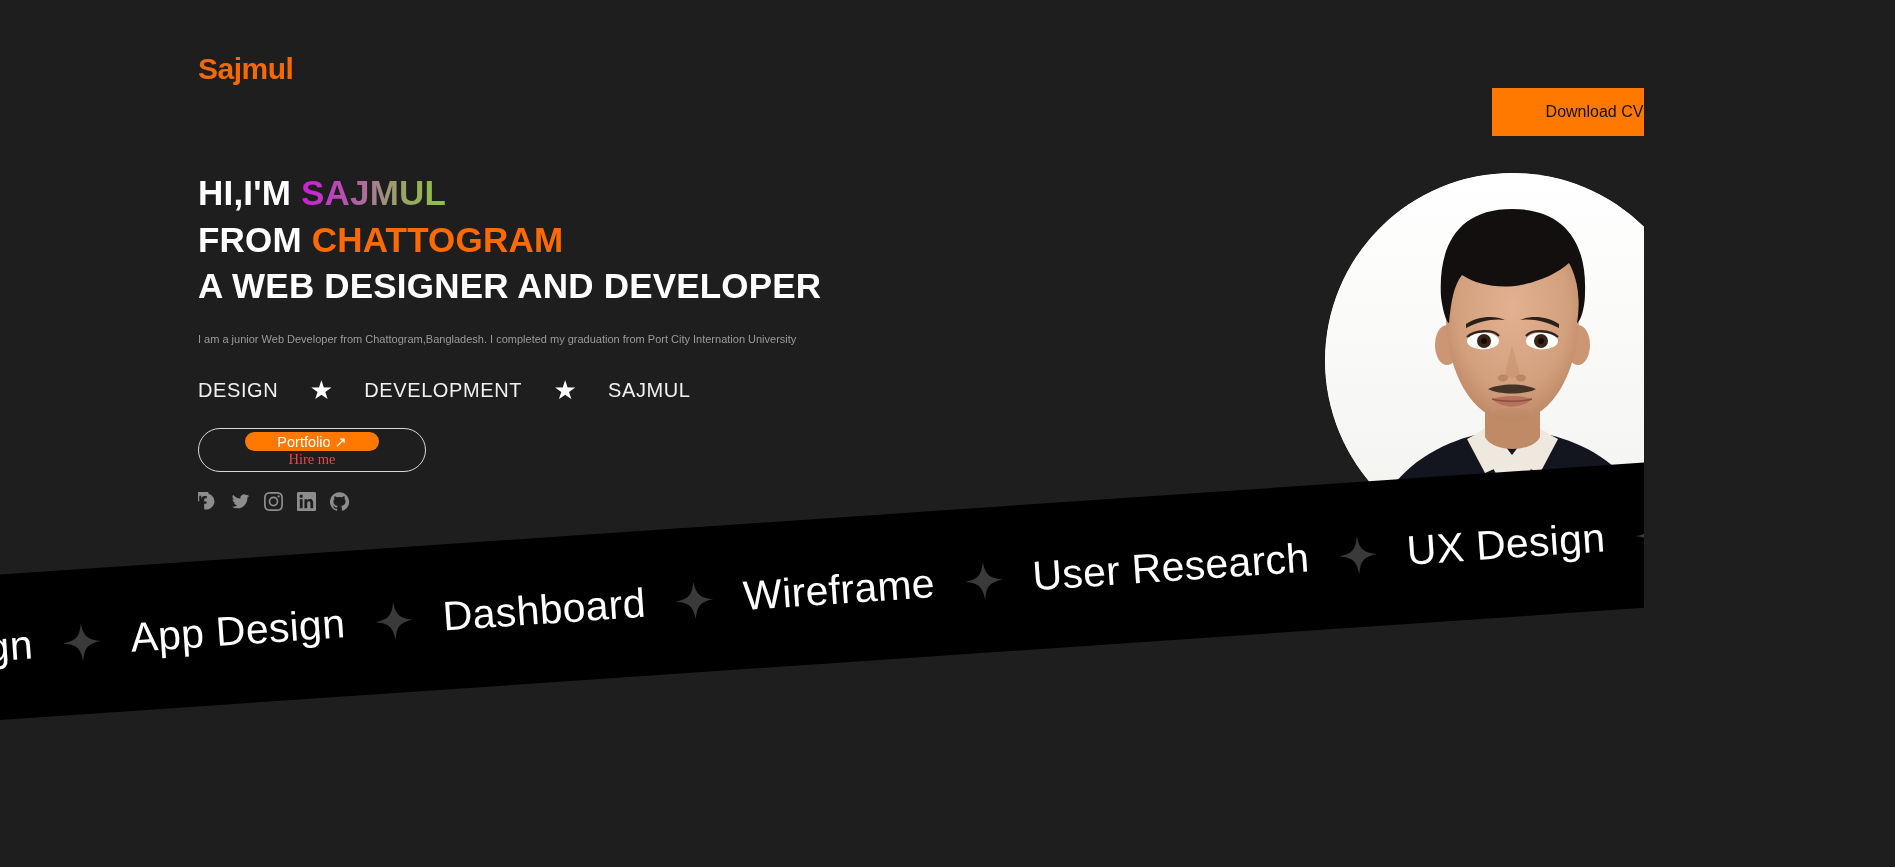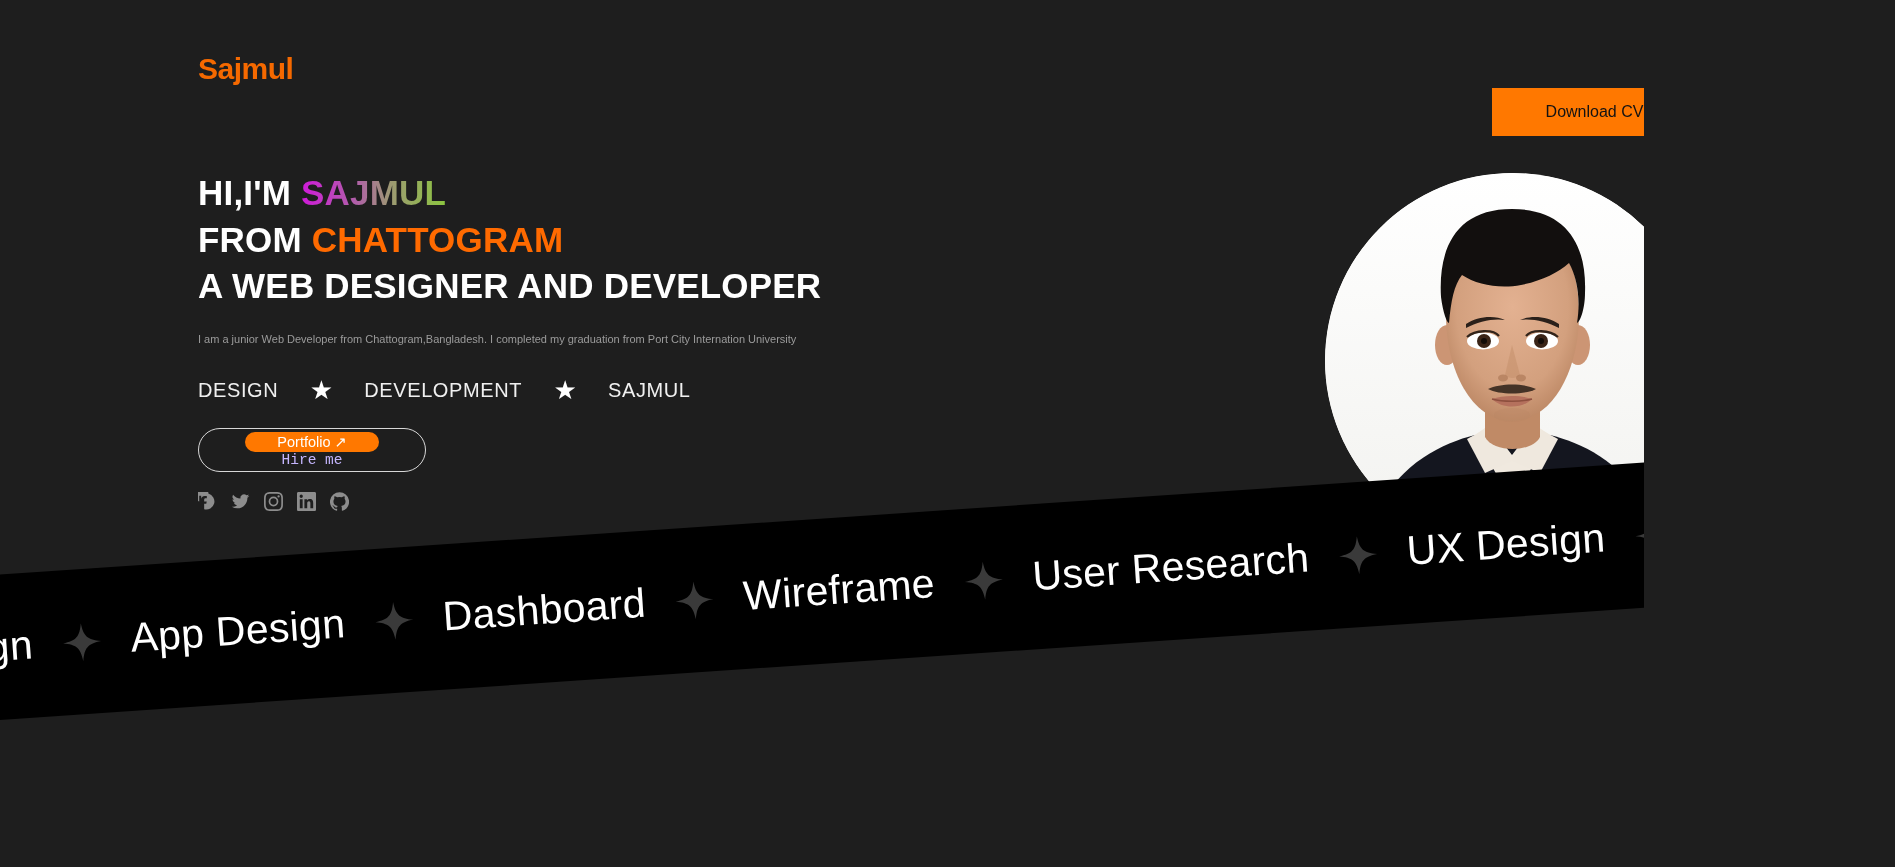--- a/index.html
+++ b/index.html
@@ -118,23 +118,23 @@
     color:#ffffff;
     font-size:14.5px;
     font-family:"Liberation Sans", sans-serif;
     cursor:pointer;
     display:flex; align-items:center; justify-content:center;
     gap:5px;
   }
   #hire-btn {
     flex:1; height:36px;
     background:transparent; border:none;
-    color:#c4b5fd;
+    color:#ef4444;
     font-size:14.5px;
-    font-family:Liberation Mono, monospace;
+    font-family:Liberation Serif, serif;
     cursor:pointer;
     display:flex; align-items:center; justify-content:center;
   }
 
   #social-row {
     margin-top:20px;
     display:flex; align-items:center; gap:14px;
   }
   .social-icon {
     width:19px; height:19px;

